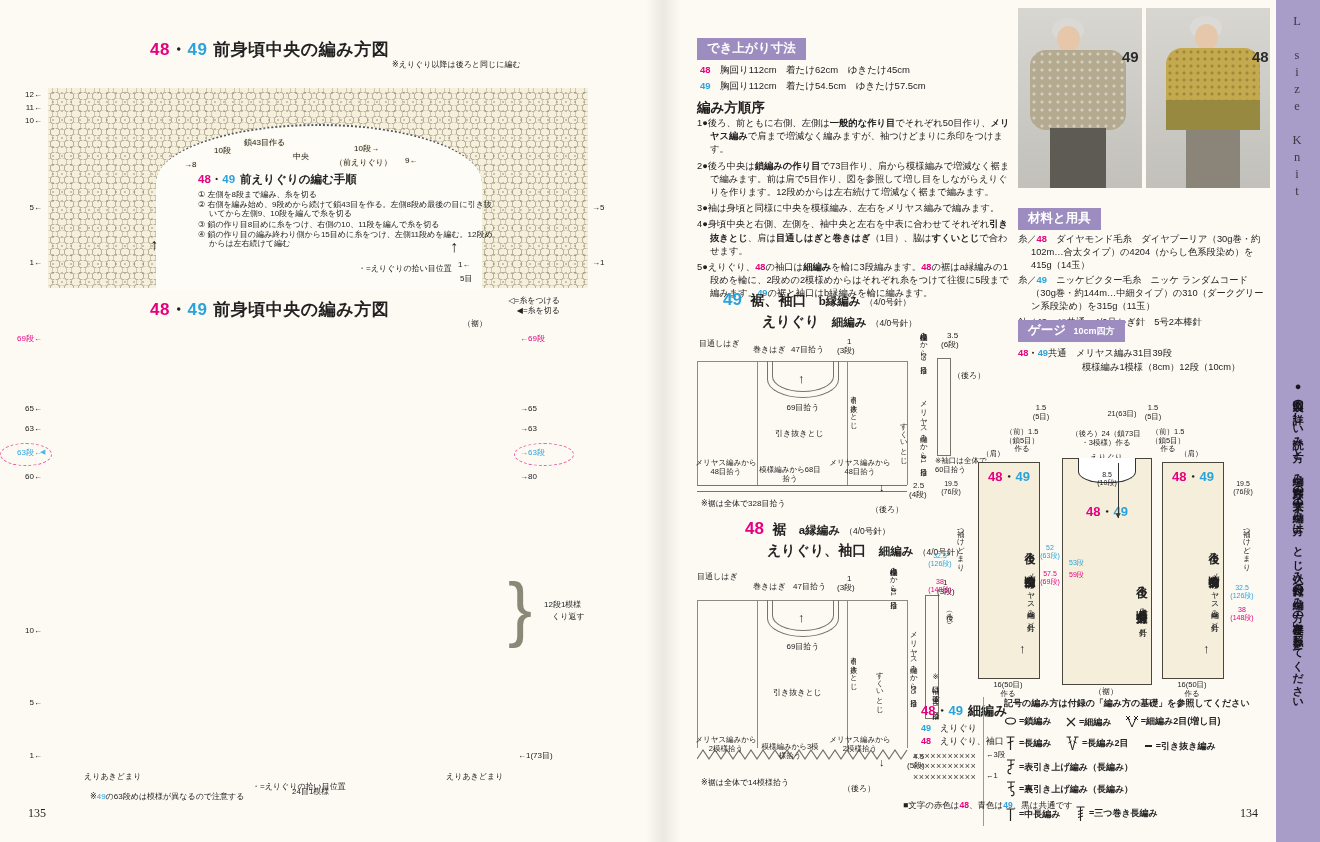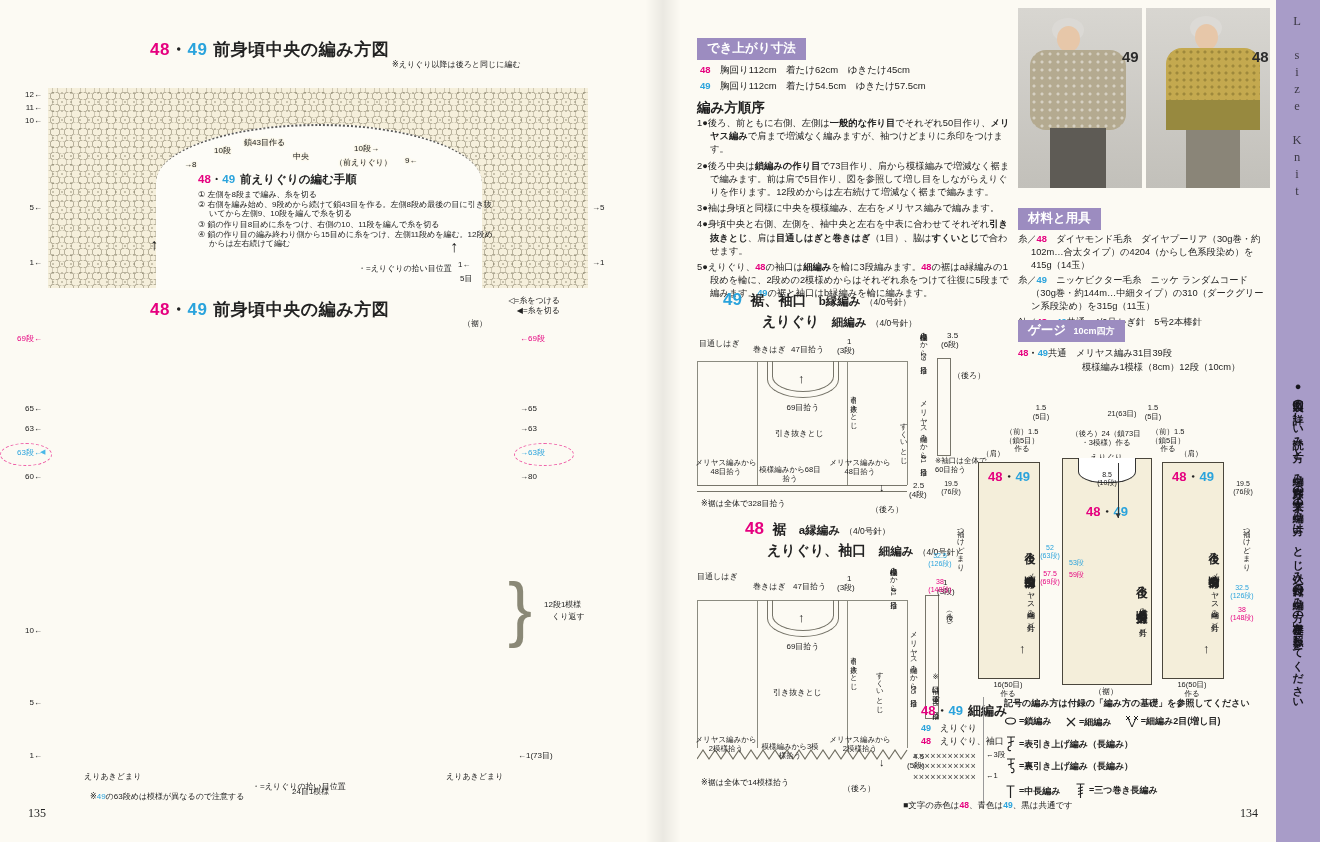--- a/index.html
+++ b/index.html
@@ -353,20 +353,40 @@
         </span>
       <span class="legend-item">
           <svg width="14" height="14" viewBox="0 0 14 14">
             <path d="M3 4 L7 13 L11 4 M1 2 L5 6 M5 2 L1 6 M9 2 L13 6 M13 2 L9 6" stroke="#222" stroke-width="1" fill="none"></path>
           </svg>
           <span>=細編み2目(増し目)</span>
         </span>
     </div>
     <div style="margin-top:3px;">
       <span class="legend-item">
+          <svg width="13" height="16" viewBox="0 0 13 16">
+            <path d="M2.5 2 H10.5 M6.5 2 V15 M3.5 8 L9.5 6" stroke="#222" stroke-width="1.2" fill="none"></path>
+          </svg>
+          <span>=長編み</span>
+        </span>
+      <span class="legend-item">
+          <svg width="15" height="16" viewBox="0 0 15 16">
+            <path d="M1.5 2 H6 M9 2 H13.5 M4 2 L7.5 15 L11 2 M3.5 8 L6.5 6 M11.5 8 L8.5 6" stroke="#222" stroke-width="1" fill="none"></path>
+          </svg>
+          <span>=長編み2目</span>
+        </span>
+      <span class="legend-item">
+          <svg width="12" height="10" viewBox="0 0 12 10">
+            <path d="M3 5 H10" stroke="#222" stroke-width="2" fill="none"></path>
+          </svg>
+          <span>=引き抜き編み</span>
+        </span>
+    </div>
+    <div style="margin-top:3px;">
+      <span class="legend-item">
           <svg width="13" height="18" viewBox="0 0 13 18">
             <path d="M3 2 H11 M7 2 V11 M4 8 L10 6 M7 11 C3 11 3 16.5 7 15.5" stroke="#222" stroke-width="1.1" fill="none"></path>
           </svg>
           <span>=表引き上げ編み（長編み）</span>
         </span>
       <span class="legend-item">
           <svg width="13" height="18" viewBox="0 0 13 18">
             <path d="M3 2 H11 M7 2 V11 M4 8 L10 6 M7 11 C11 11 11 16.5 7 15.5" stroke="#222" stroke-width="1.1" fill="none"></path>
           </svg>
           <span>=裏引き上げ編み（長編み）</span>

